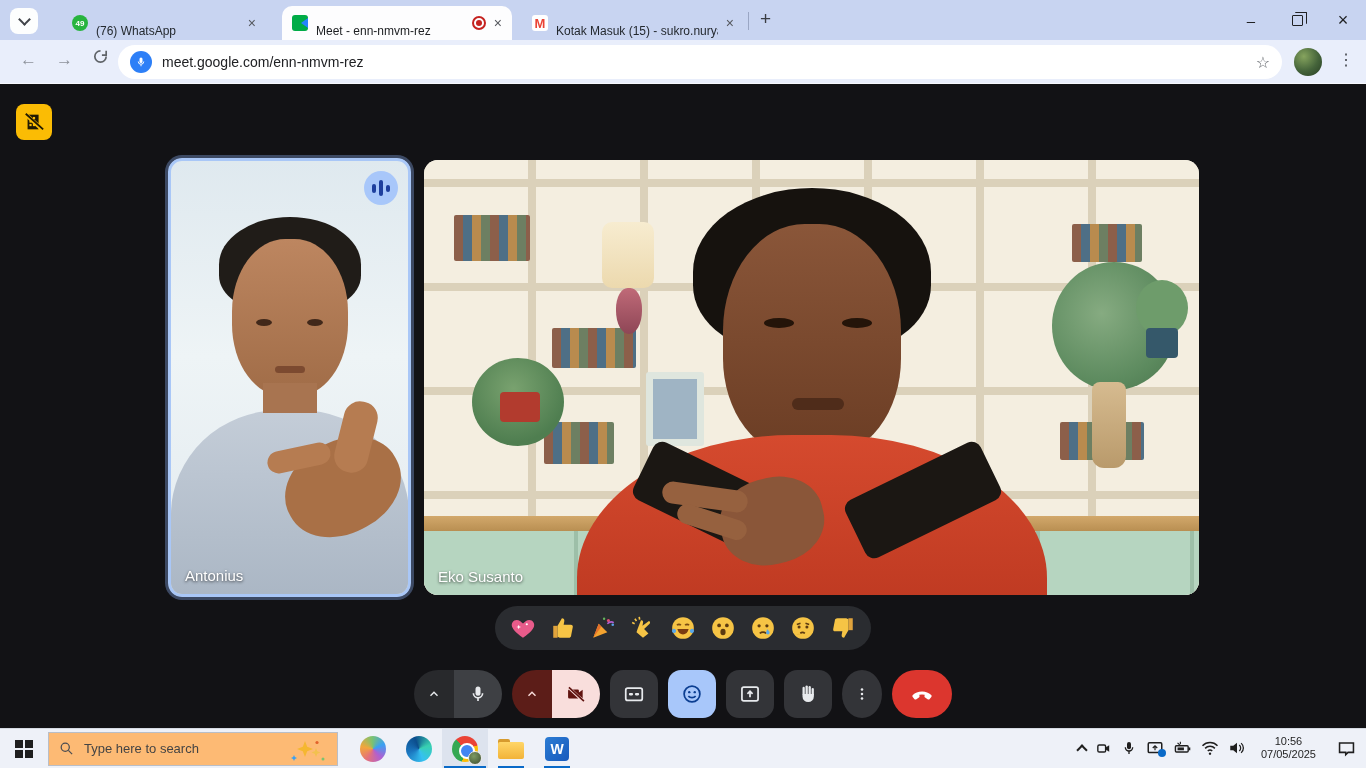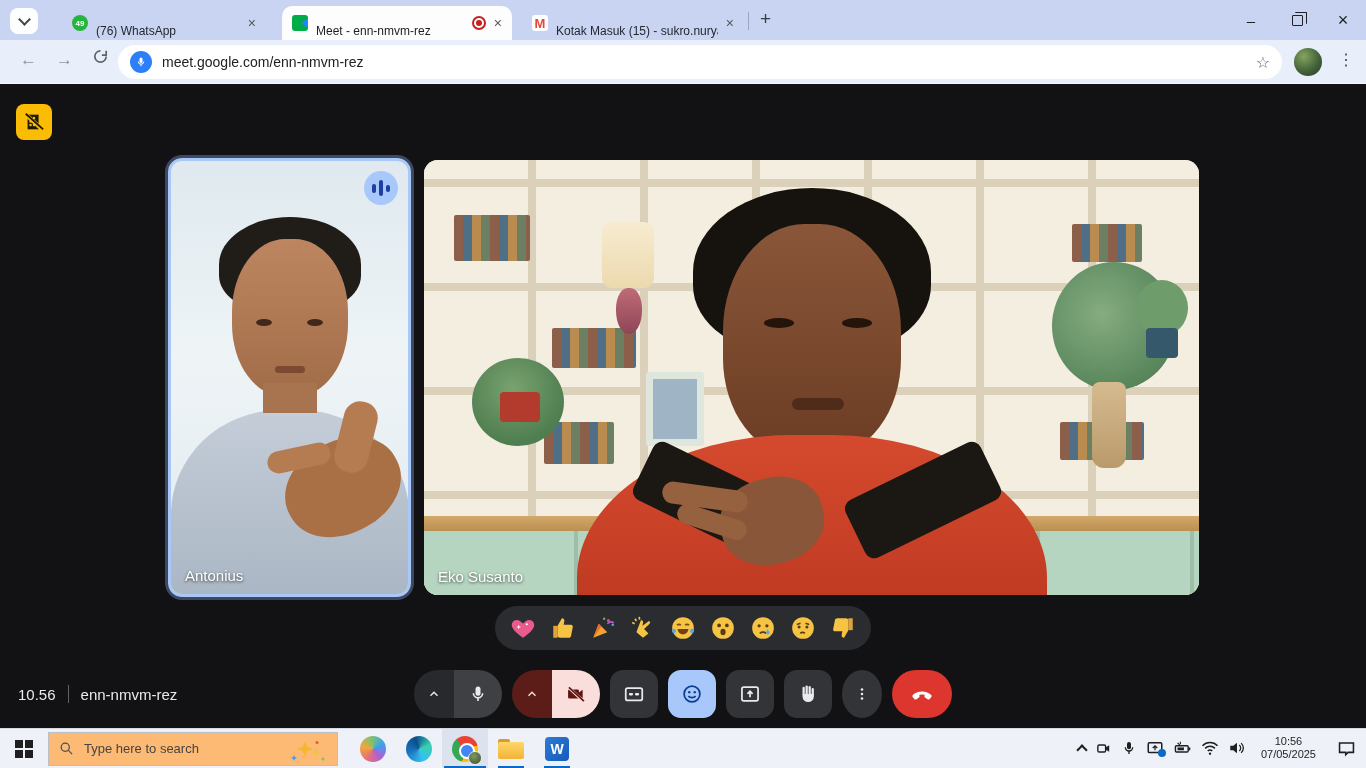--- a/index.html
+++ b/index.html
@@ -318,25 +318,20 @@
     </div>
     <div class="reaction">
       <svg width="26" height="26" viewBox="0 0 24 24" transform="rotate(180)">
           <path d="M3 10h4v11H3z" fill="#e0a33c"></path>
           <path d="M7 20V10l4-7c1.6 0 2.5 1.2 2.2 2.8L12.6 9H19a2 2 0 0 1 2 2.4l-1.4 7A2.6 2.6 0 0 1 17 21H9z" fill="#f6c445"></path>
         </svg>
     </div>
   </div>
 
   <div class="botbar">
-    <div class="meetinfo">
-      <span>10.56</span>
-      <span class="sep"></span>
-      <span>enn-nmvm-rez</span>
-    </div>
 
     <div class="controls">
 
       <div class="grp">
         <div class="seg" style="width:40px; background:#28292c; border-radius:24px 0 0 24px;">
           <svg width="14" height="14" viewBox="0 0 24 24">
               <path d="M6 15l6-6 6 6" stroke="#e8eaed" stroke-width="2.4" fill="none"></path>
             </svg>
         </div>
         <div class="seg" style="width:48px; background:#3e4044; border-radius:0 24px 24px 0;">

